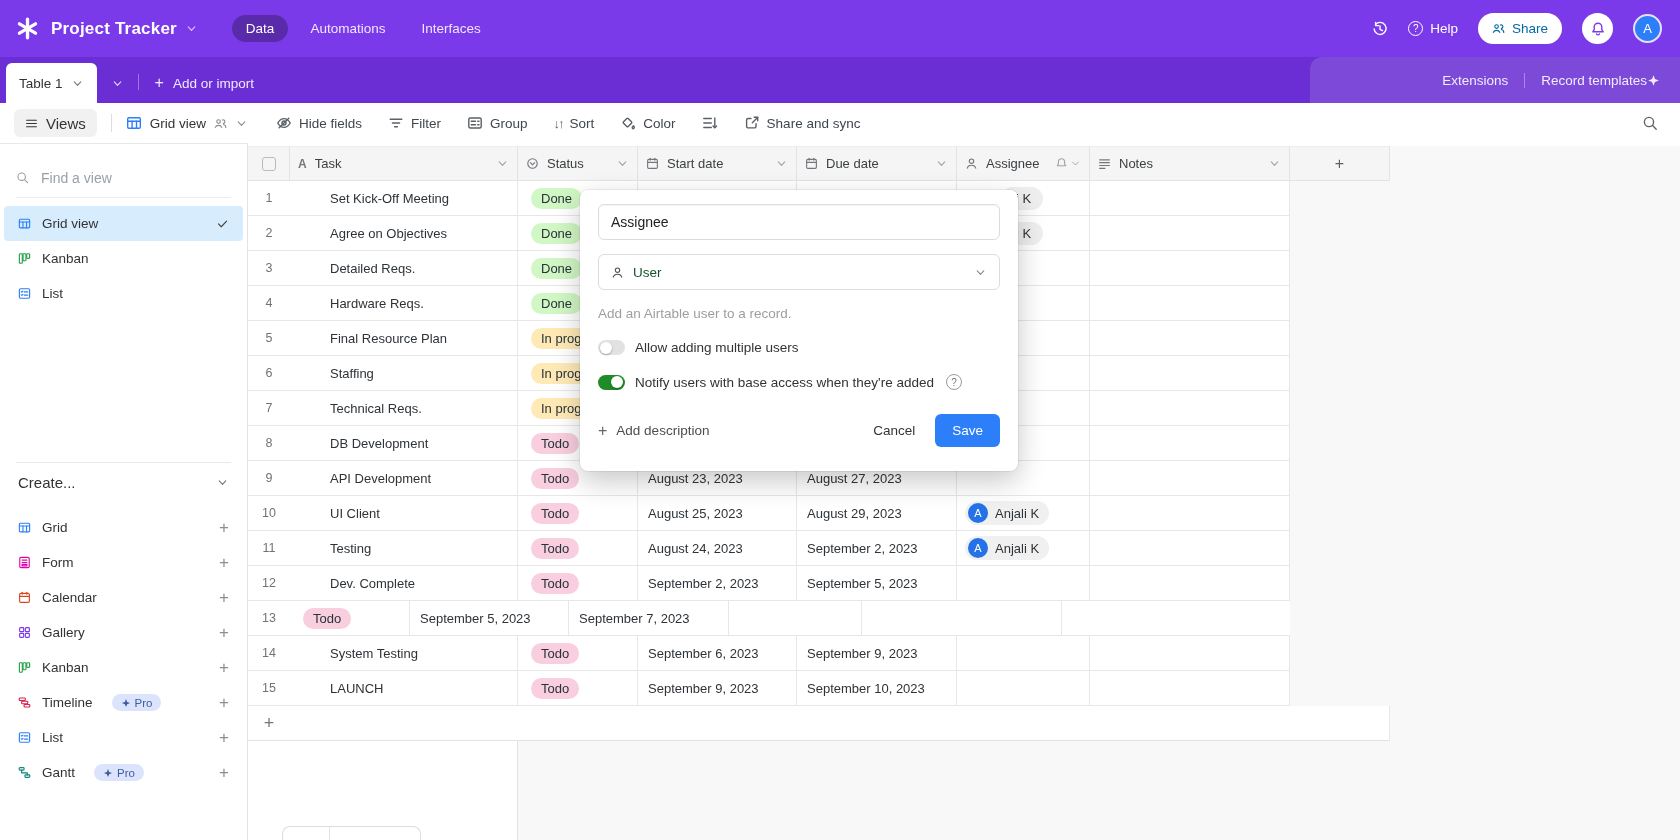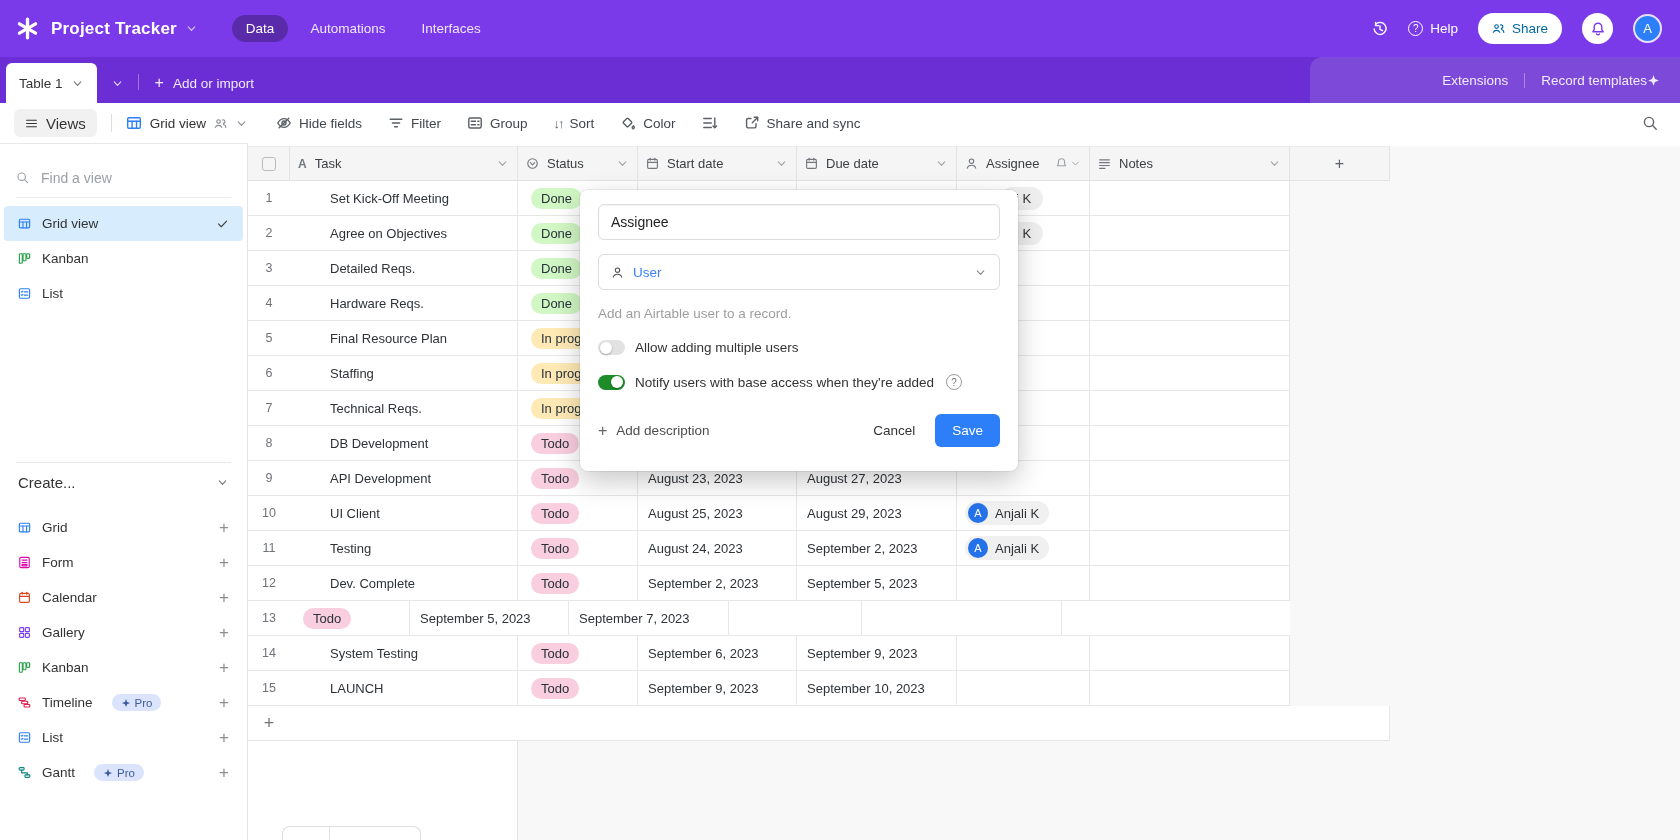--- a/index.html
+++ b/index.html
@@ -127,21 +127,21 @@
   .bottom-widget .divv { position:absolute; left:46px; top:0; bottom:0; width:1px; background:#e3e3e3; }
 
   
   .popup { position:absolute; left:580px; top:190px; width:438px; height:281px; background:#fff;
            border-radius:8px; box-shadow:0 0 0 1px rgba(0,0,0,.06), 0 10px 28px rgba(0,0,0,.22);
            z-index:50; padding:14px 18px 16px 18px; }
   .fld-name { width:100%; height:36px; border:1px solid #dcdcdc; border-radius:6px; padding:0 12px;
               font-size:14px; color:#222; outline:none; box-shadow:inset 0 1px 1px rgba(0,0,0,.04);
               font-family:"Liberation Sans", sans-serif; }
   .fld-type { margin-top:14px; height:36px; border:1px solid #dcdcdc; border-radius:6px; display:flex;
-              align-items:center; gap:9px; padding:0 12px; font-size:13.5px; color:#3b82f6; cursor:pointer; }
+              align-items:center; gap:9px; padding:0 12px; font-size:13.5px; color:#14532d; cursor:pointer; }
   .fld-type .icn { color:#555; }
   .fld-type .tchev { margin-left:auto; color:#888; }
   .fld-help { margin-top:16px; font-size:13.5px; color:#9e9e9e; }
   .togrow { display:flex; align-items:center; gap:10px; margin-top:19px; font-size:13.5px; color:#333; }
   .toggle { width:27px; height:15px; border-radius:8px; background:#e2e2e2; position:relative; cursor:pointer; flex:0 0 auto; }
   .toggle .knob { position:absolute; top:1.5px; left:2px; width:12px; height:12px; border-radius:50%;
                   background:#fff; box-shadow:0 1px 2px rgba(0,0,0,.3); }
   .toggle.on { background:#1e8c28; }
   .toggle.on .knob { left:auto; right:2px; }
   .qgray { width:16px; height:16px; border:1.2px solid #9a9a9a; color:#777; border-radius:50%; font-size:10px;

